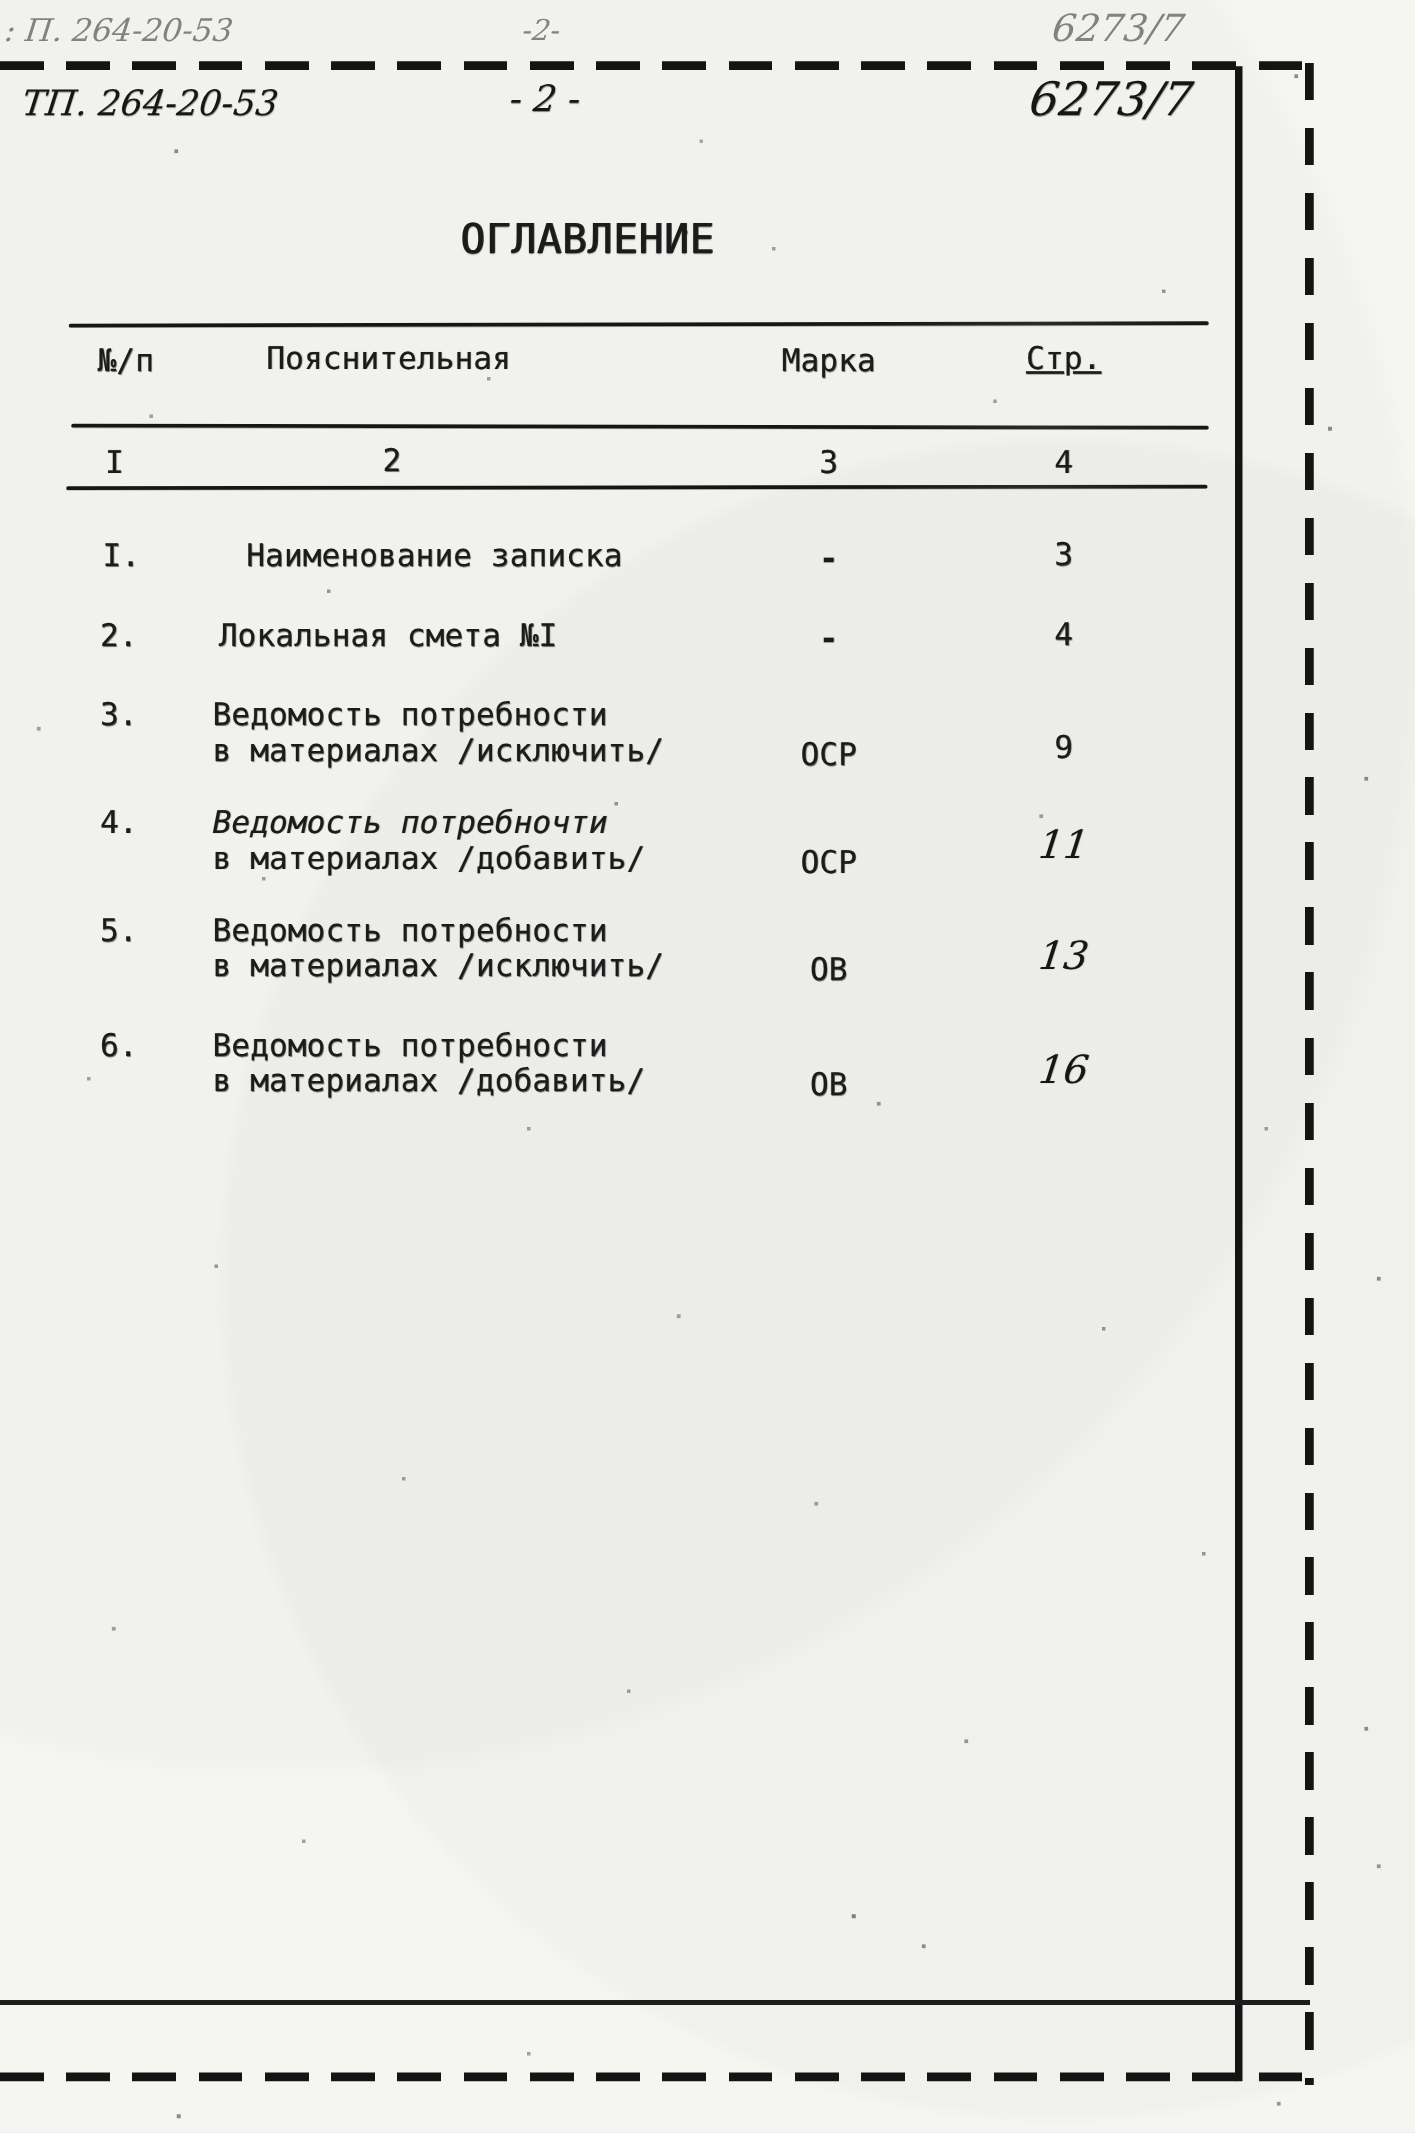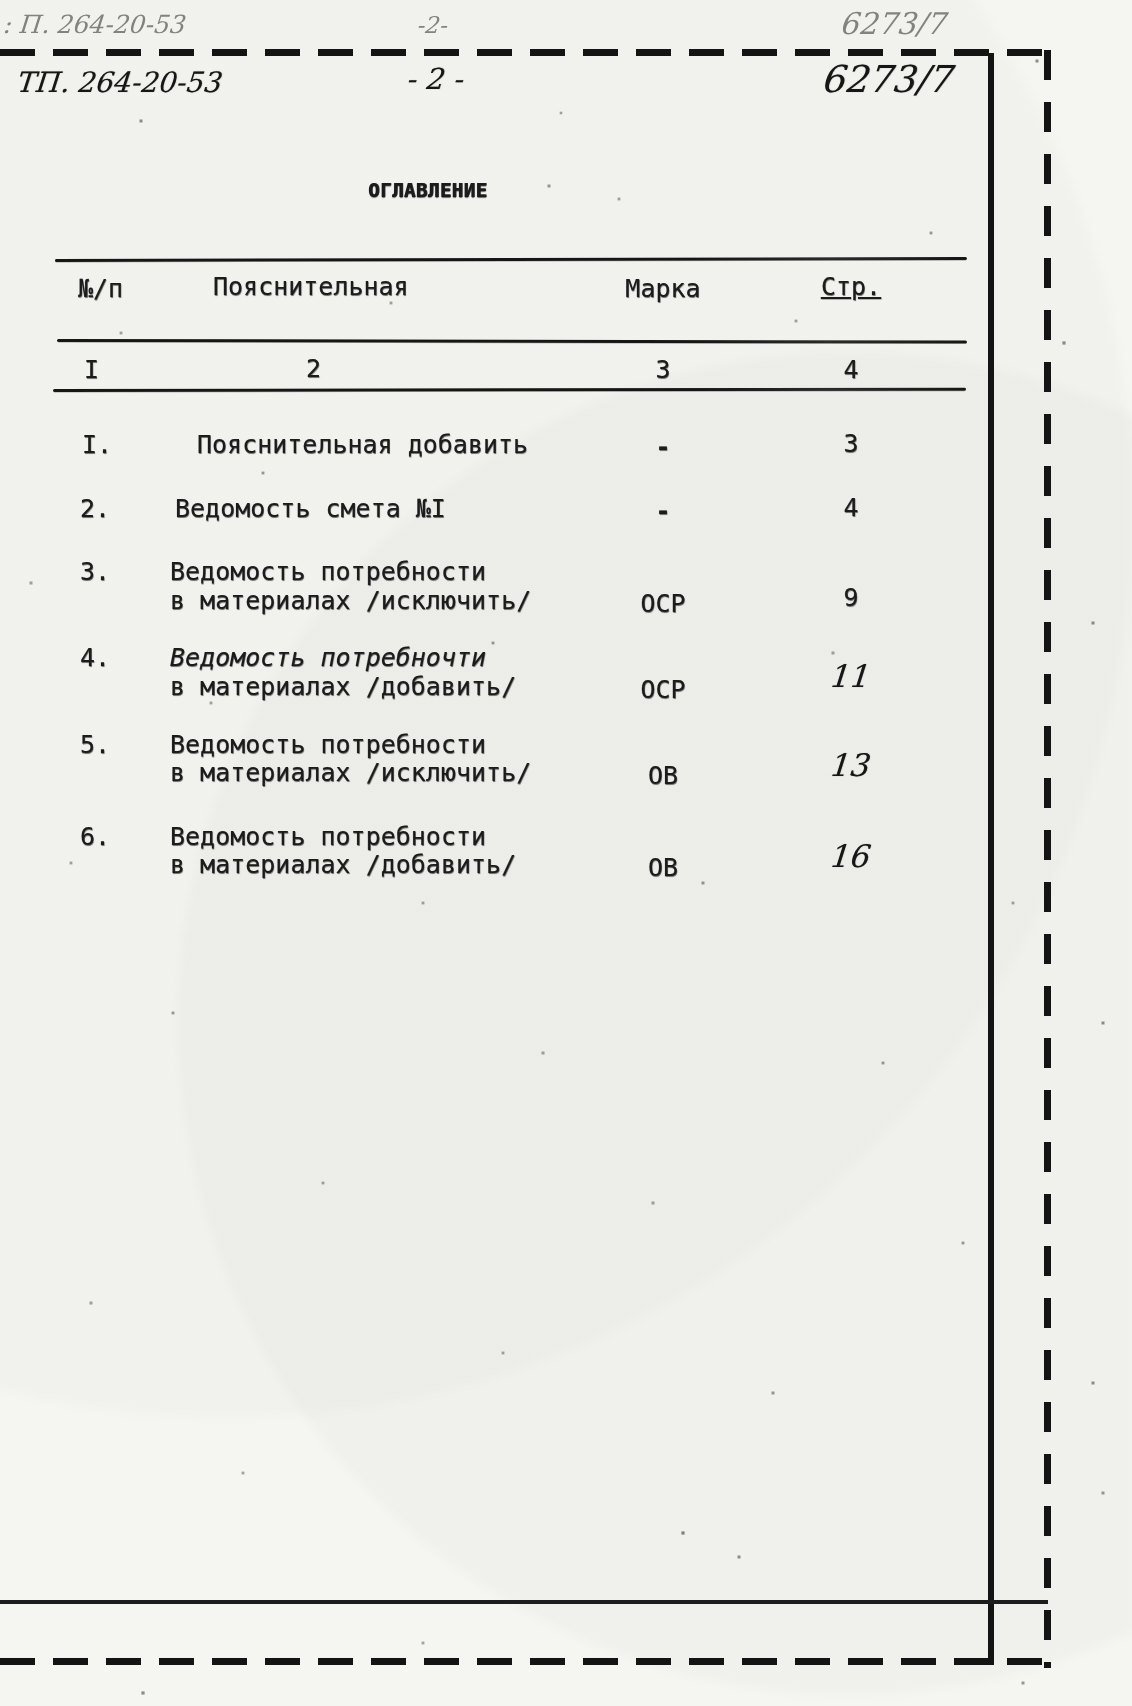--- a/index.html
+++ b/index.html
@@ -11,21 +11,21 @@
       radial-gradient(circle at 75% 60%, rgba(0,0,0,0.02) 0 50%, transparent 51%);
     font-family:"DejaVu Sans Mono","Liberation Mono",monospace;
     color:#1b1b1b;
   }
   
   .tw{
     position:absolute;font-size:25px;line-height:29px;white-space:pre;
     letter-spacing:0px;
     text-shadow:0.5px 0.5px 0.7px rgba(25,25,25,.6), -0.3px 0 0.4px rgba(25,25,25,.25);
   }
-  .title{font-weight:bold;font-size:19px;letter-spacing:0.5px;
+  .title{font-weight:normal;font-size:33px;letter-spacing:0.5px;
     text-shadow:1px 0 0 rgba(20,20,20,.85), 0.5px 0.8px 1px rgba(20,20,20,.6);}
   
   .hw{
     position:absolute;font-family:"DejaVu Serif","Liberation Serif",serif;
     font-style:italic;transform:skewX(-7deg);white-space:pre;color:#161616;
     text-shadow:0.4px 0.4px 0.8px rgba(20,20,20,.5);
   }
   .hw.faint{color:#6f6f6f;text-shadow:none;opacity:.85;}
   
   .rule{position:absolute;background:#1d1d1d;transform-origin:left center;}
@@ -94,28 +94,28 @@
   <div class="tw mark-col" style="top:274px;">Марка</div>
   <div class="tw page-col" style="top:272px;text-decoration:underline;">Стр.</div>
 
   <div class="tw" style="left:84px;top:355px;">I</div>
   <div class="tw" style="left:306px;top:354px;">2</div>
   <div class="tw mark-col" style="top:355px;">3</div>
   <div class="tw page-col" style="top:355px;">4</div>
 
   <div>
     <div class="tw" style="left:82px;top:430px;">I.</div>
-    <div class="tw" style="left:197px;top:430px;">Пояснительная добавить</div>
+    <div class="tw" style="left:197px;top:430px;">Наименование записка</div>
     <div class="tw mark-col" style="top:432px;font-weight:bold;">-</div>
     <div class="tw page-col" style="top:429px;">3</div>
   </div>
 
   <div>
     <div class="tw" style="left:80px;top:494px;">2.</div>
-    <div class="tw" style="left:175px;top:494px;">Ведомость смета №I</div>
+    <div class="tw" style="left:175px;top:494px;">Локальная смета №I</div>
     <div class="tw mark-col" style="top:496px;font-weight:bold;">-</div>
     <div class="tw page-col" style="top:493px;">4</div>
   </div>
 
   <div>
     <div class="tw" style="left:80px;top:557px;">3.</div>
     <div class="tw" style="left:170px;top:557px;">Ведомость потребности</div>
     <div class="tw" style="left:170px;top:586px;">в материалах /исключить/</div>
     <div class="tw mark-col" style="top:589px;">ОСР</div>
     <div class="tw page-col" style="top:583px;">9</div>

